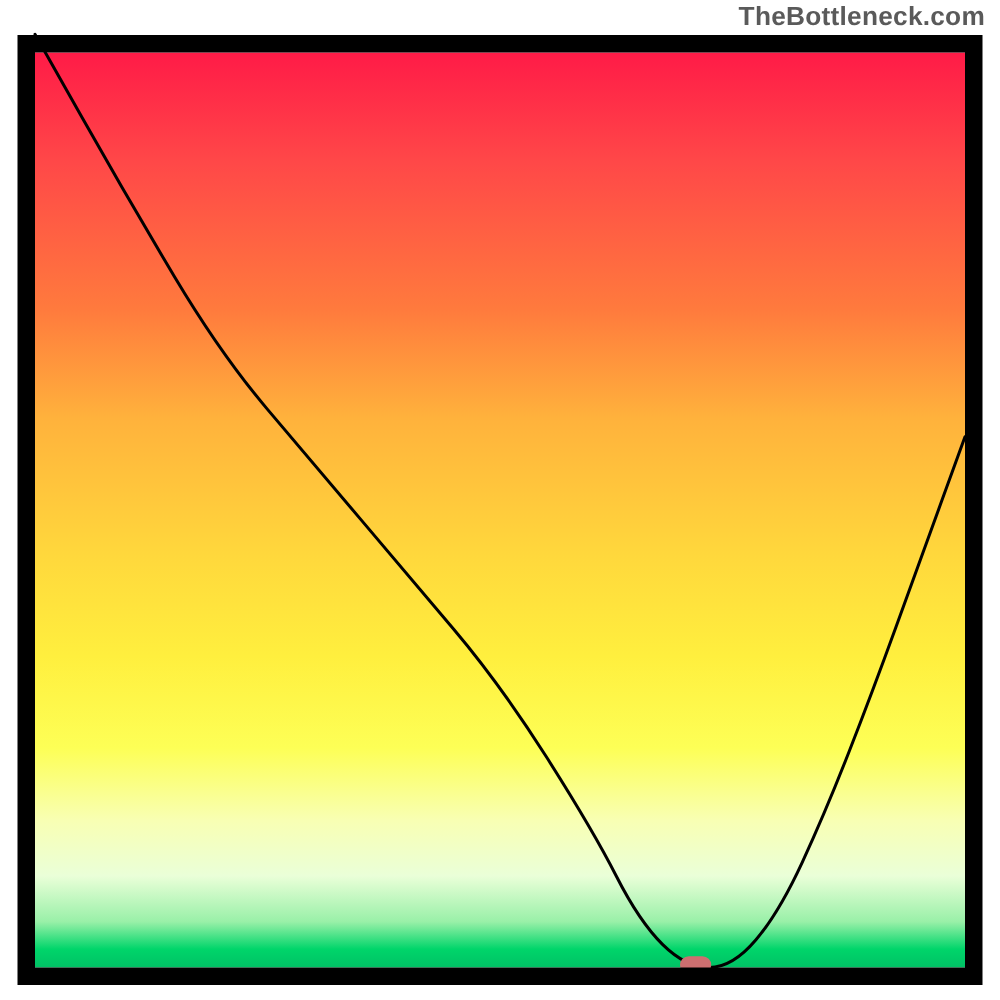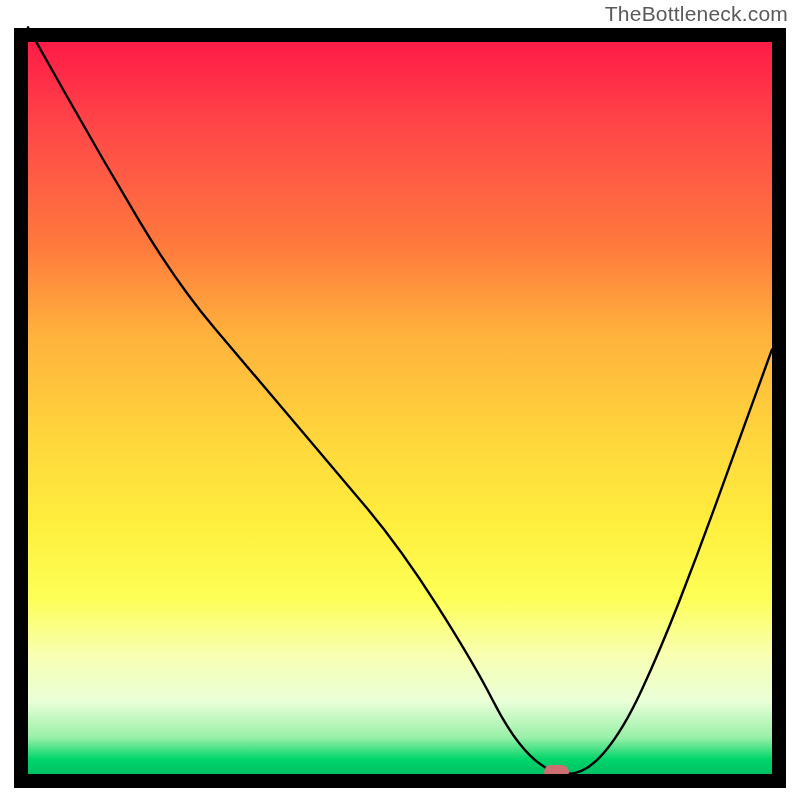--- a/index.html
+++ b/index.html
@@ -11,21 +11,21 @@
     overflow: hidden;
     position: relative;
     font-family: Arial, Helvetica, sans-serif;
   }
   .watermark {
     position: absolute;
     top: 2px;
     right: 12px;
     color: #5a5a5a;
     font-size: 21px;
-    font-weight: 400;
+    font-weight: 700;
     z-index: 10;
     letter-spacing: 0.2px;
   }
   .plot-frame {
     position: absolute;
     left: 14px;
     top: 28px;
     width: 772px;
     height: 760px;
     background: transparent;

